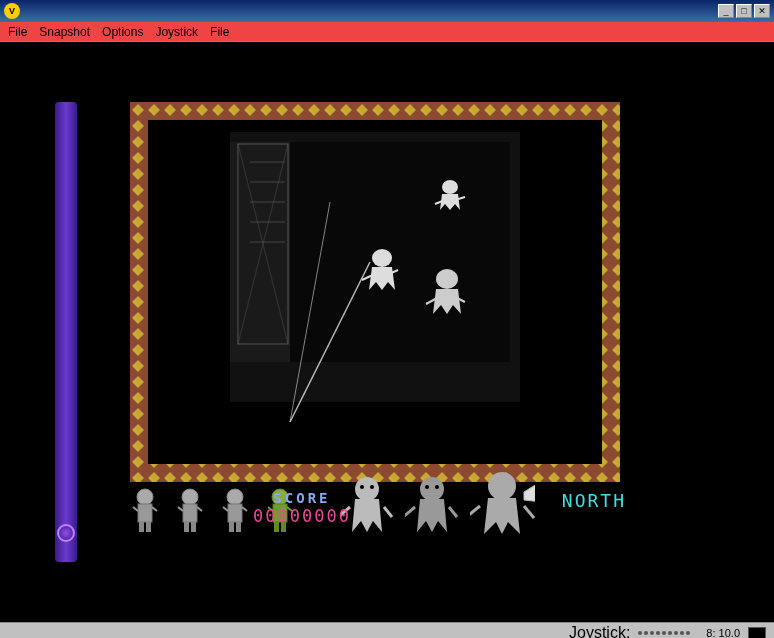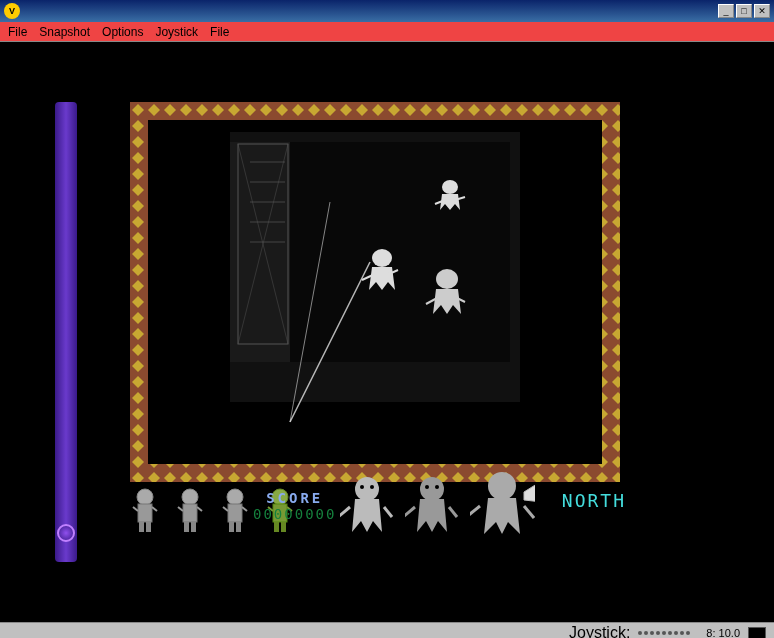--- a/index.html
+++ b/index.html
@@ -328,21 +328,21 @@
       <polygon points="18,26 46,26 50,62 38,50 32,62 26,50 14,62" fill="#aaa"></polygon>
       <line x1="10" y1="34" x2="-5" y2="46" stroke="#aaa" stroke-width="3"></line>
       <line x1="54" y1="34" x2="64" y2="46" stroke="#aaa" stroke-width="3"></line>
 
       <polygon points="54,20 70,10 72,30 54,28" fill="#ddd" stroke="#bbb" stroke-width="1"></polygon>
     </svg>
   </div>
 
   <div style="position:absolute; top:448px; left:210px; text-align:center;margin-left:43px;">
     <div style="color:#88aaee; font-size:14px; font-family:monospace; font-weight:bold; letter-spacing:3px;">SCORE</div>
-    <div style="color:#15803d; font-size:14px; font-family:monospace; letter-spacing:2px;">00000000</div>
+    <div style="color:#ec4899; font-size:17px; font-family:monospace; letter-spacing:2px;">00000000</div>
   </div>
 
   <div id="north-text">NORTH</div>
 
 </div>
 
 <div id="status-bar">
   <span id="joystick-label">Joystick:</span>
   <div id="joystick-indicator">
     <div class="joy-dot"></div>

